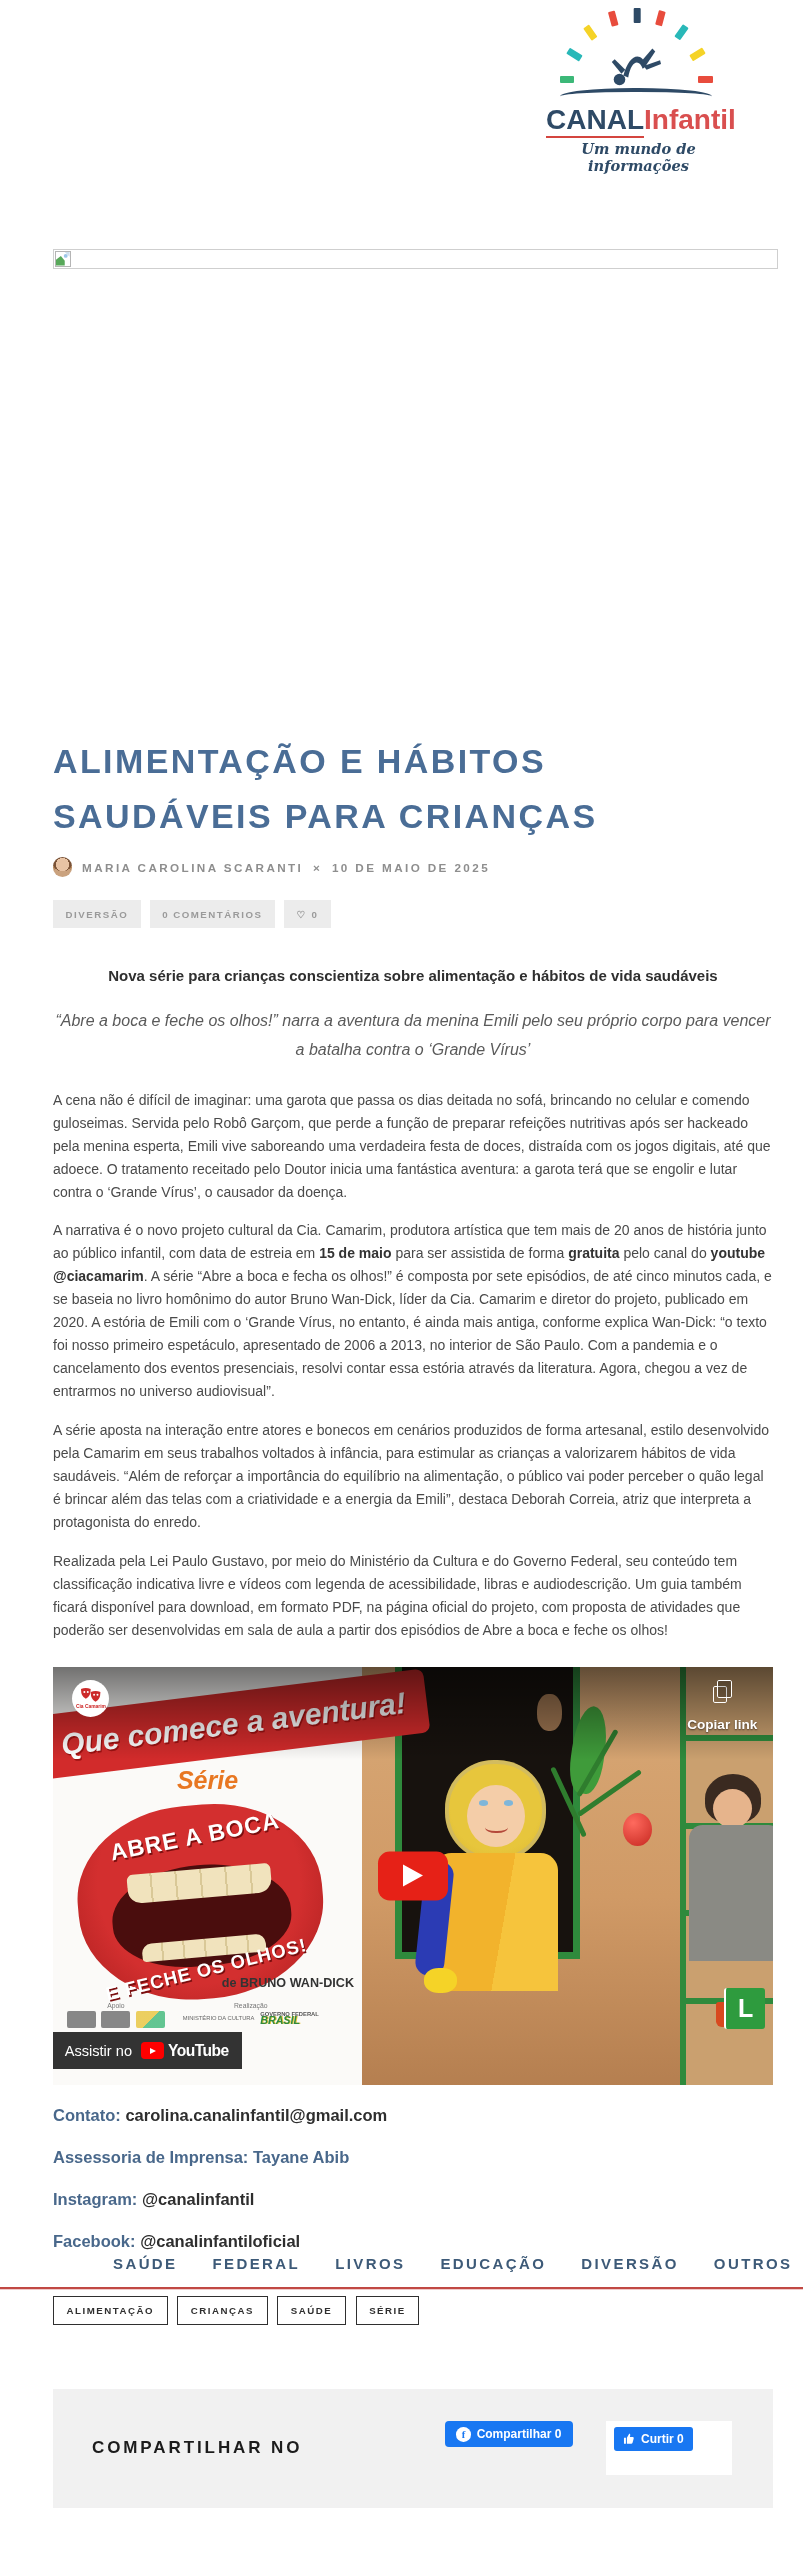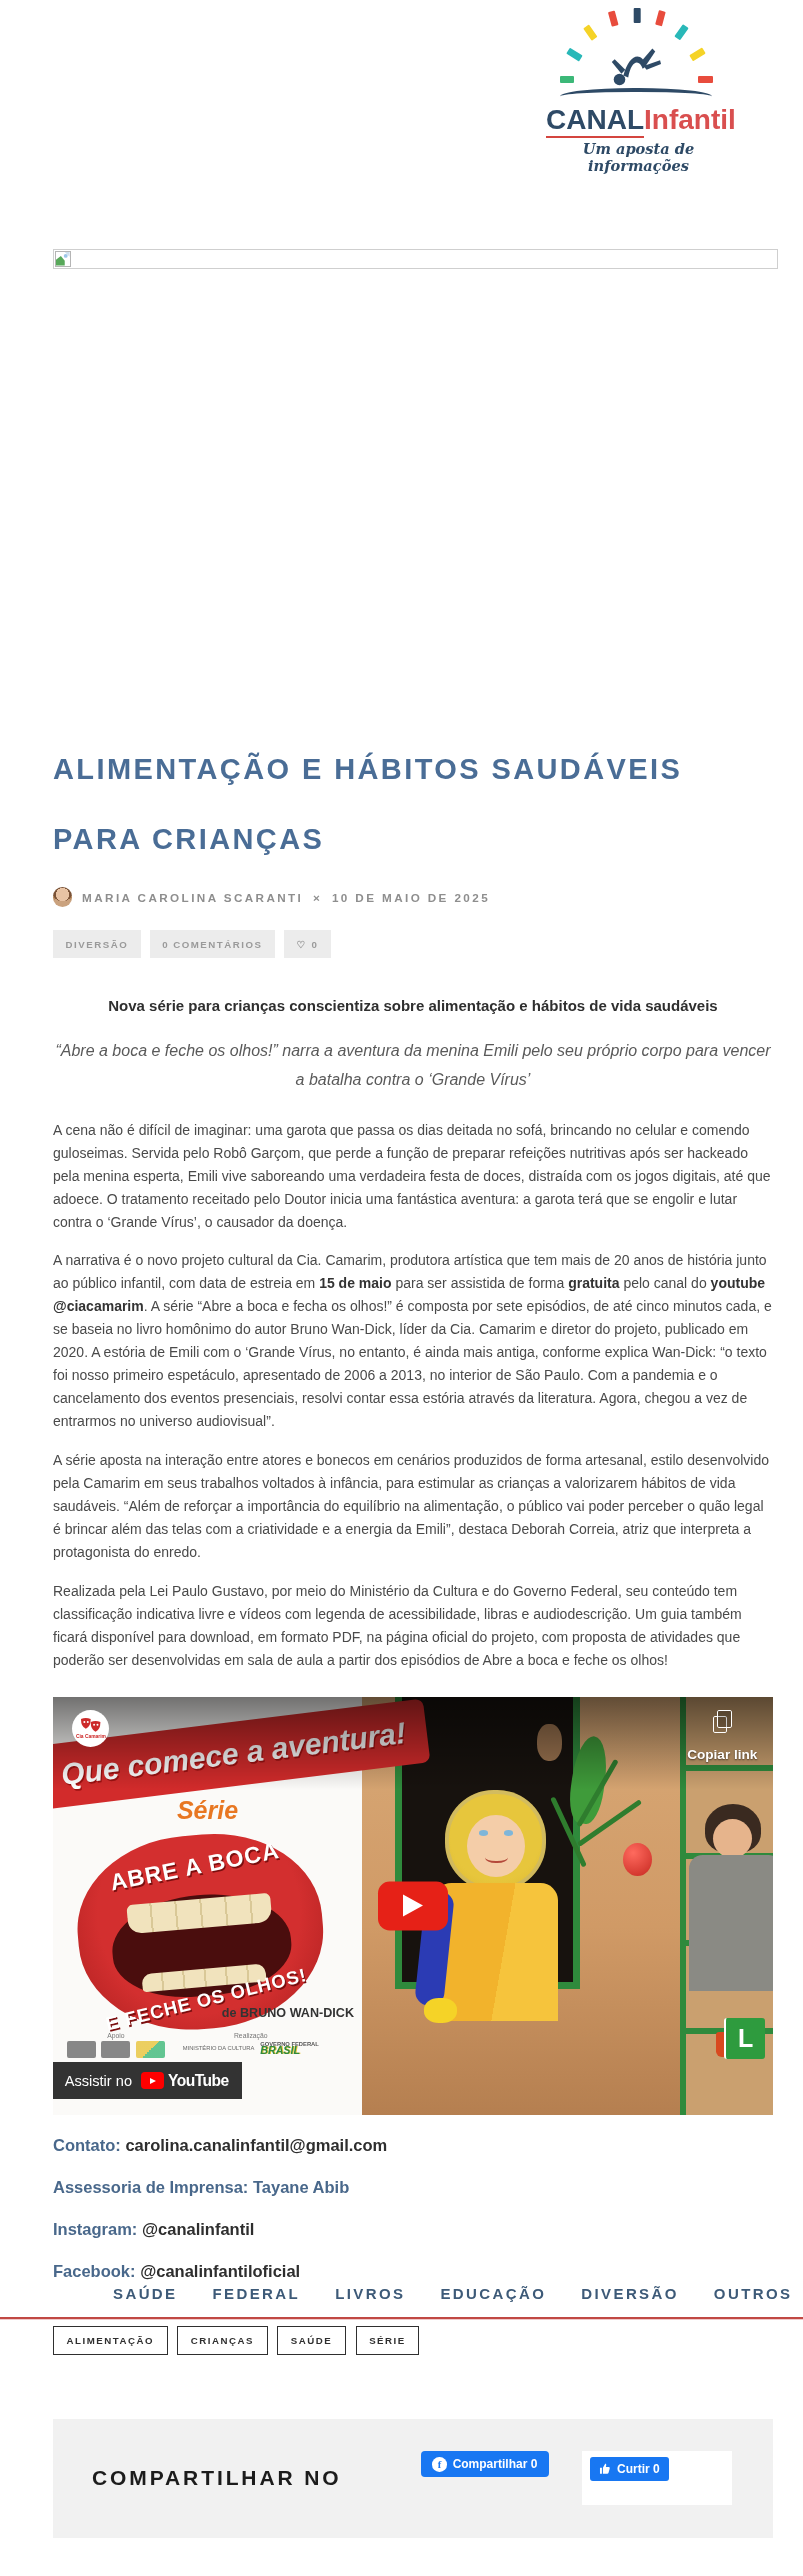--- a/index.html
+++ b/index.html
@@ -22,22 +22,22 @@
   .logo-tagline { font-family:"DejaVu Serif", serif; font-style:italic; font-weight:bold;
     color:#2e4a66; font-size:14.6px; margin-top:3.9px; }
   
   .broken-strip { margin-left:53px; width:725px; height:20.4px;
     border:1px solid #cfcfcf; display:flex; align-items:center; padding:1px; }
   .broken-icon { width:15.6px; height:15.6px; border:1px solid #b5b5b5; background:#fff;
     display:flex; align-items:flex-end; justify-content:flex-start; overflow:hidden; }
   .feature-spacer { height:447px; }
   
   .container { margin-left:53px; width:720px; }
-  h1.title { margin:0; padding-top:17.5px; color:#4a6d96; font-size:29px;
-    letter-spacing:2.4px; line-height:70px; font-weight:bold; margin-bottom:13.6px; }
+  h1.title { margin:0; padding-top:17.5px; color:#4a6d96; font-size:34px;
+    letter-spacing:2.4px; line-height:55px; font-weight:bold; margin-bottom:13.6px; }
   .meta { display:flex; align-items:center; gap:9.7px; color:#8e8e8e;
     font-size:11.7px; font-weight:bold; letter-spacing:2.4px; margin-bottom:23px; }
   .avatar { width:19.4px; height:19.4px; border-radius:50%;
     background:
       radial-gradient(circle at 50% 38%, #e8c3a4 0 42%, transparent 43%),
       radial-gradient(circle at 50% 20%, #7a5236 0 55%, transparent 56%),
       radial-gradient(circle at 50% 85%, #caa27e 0 45%, transparent 46%),
       #b98c62; }
   .chips { display:flex; gap:8.8px; margin-bottom:39px; }
   .chip { background:#ececec; color:#9a9a9a; font-size:9.7px; font-weight:bold;
@@ -175,29 +175,29 @@
     white-space:nowrap; overflow:hidden; }
   .nav-item { flex:none; cursor:pointer; }
   .red-divider { margin-left:-53px; width:803px; height:3.9px; background:#c14944;
     border-bottom:1.9px solid #f0caca; margin-top:14.6px; }
   .tags { display:flex; gap:9.7px; margin-top:5.8px; }
   .tag { border:1px solid #2f2f2f; background:#fff; color:#2f2f2f; font-size:9.7px;
     font-weight:bold; letter-spacing:1.5px; padding:7.8px 12.6px; }
   
   .share-box { margin-top:64px; width:720px; height:119px; background:#f1f1f1;
     display:flex; align-items:center; justify-content:space-between; padding:0 41px 0 39px; }
-  .share-heading { color:#1c1c1c; font-size:21px; font-weight:bold; letter-spacing:2.9px; }
+  .share-heading { color:#1c1c1c; font-size:17px; font-weight:bold; letter-spacing:2.9px; }
   .share-actions { display:flex; align-items:flex-start; gap:33px; }
   .fb-share-btn { display:flex; align-items:center; gap:5.8px; background:#1877f2; color:#fff;
     font-size:12px; font-weight:bold; padding:5.8px 11.7px; border-radius:3.9px; border:none;
     cursor:pointer; font-family:"Liberation Sans", sans-serif; }
   .fb-circle { width:14.6px; height:14.6px; background:#fff; color:#1877f2; border-radius:50%;
     display:flex; align-items:center; justify-content:center; font-size:10.7px; font-weight:bold;
     font-family:"Liberation Serif", serif; }
-  .like-frame { background:#fff; width:150px; height:54px; padding:5.8px 7.8px; }
+  .like-frame { background:#fff; width:126px; height:54px; padding:5.8px 7.8px; }
   .like-btn { display:inline-flex; align-items:center; gap:5.8px; background:#1877f2; color:#fff;
     font-size:12px; font-weight:bold; padding:4.9px 9.7px; border-radius:2.9px; border:none;
     cursor:pointer; font-family:"Liberation Sans", sans-serif; }
   .bottom-pad { height:24px; }
 </style>
 </head>
 <body>
 
 <div class="header">
   <div class="logo">
@@ -214,21 +214,21 @@
       <svg class="kid-svg" width="64" height="56" viewBox="0 0 66 58">
         <circle cx="18" cy="44" r="6" fill="#2e4a66"></circle>
         <path d="M22 40 C 28 18, 40 14, 46 30 L 42 33 C 38 22, 30 25, 27 42 Z" fill="#2e4a66"></path>
         <path d="M40 26 L 52 12 L 55 15 L 45 30 Z" fill="#2e4a66"></path>
         <path d="M43 30 L 60 24 L 61 28 L 46 34 Z" fill="#2e4a66"></path>
         <path d="M20 38 L 10 26 L 13 23 L 24 34 Z" fill="#2e4a66"></path>
       </svg>
       <div class="ground"></div>
     </div>
     <div class="logo-name"><span class="canal">CANAL</span><span class="infantil">Infantil</span></div>
-    <div class="logo-tagline">Um aposta de informações</div>
+    <div class="logo-tagline">Um mundo de informações</div>
   </div>
 </div>
 
 <div class="broken-strip">
   <span class="broken-icon">
     <svg width="13.6" height="13.6" viewBox="0 0 14 14">
       <rect x="0" y="0" width="14" height="14" fill="#fff"></rect>
       <path d="M0 14 L0 8 L5 4 L9 9 L9 14 Z" fill="#58a85a"></path>
       <path d="M9 0 L14 0 L14 5 Z" fill="#cfe0ef"></path>
       <circle cx="10" cy="4" r="2" fill="#9ec6e8"></circle>

